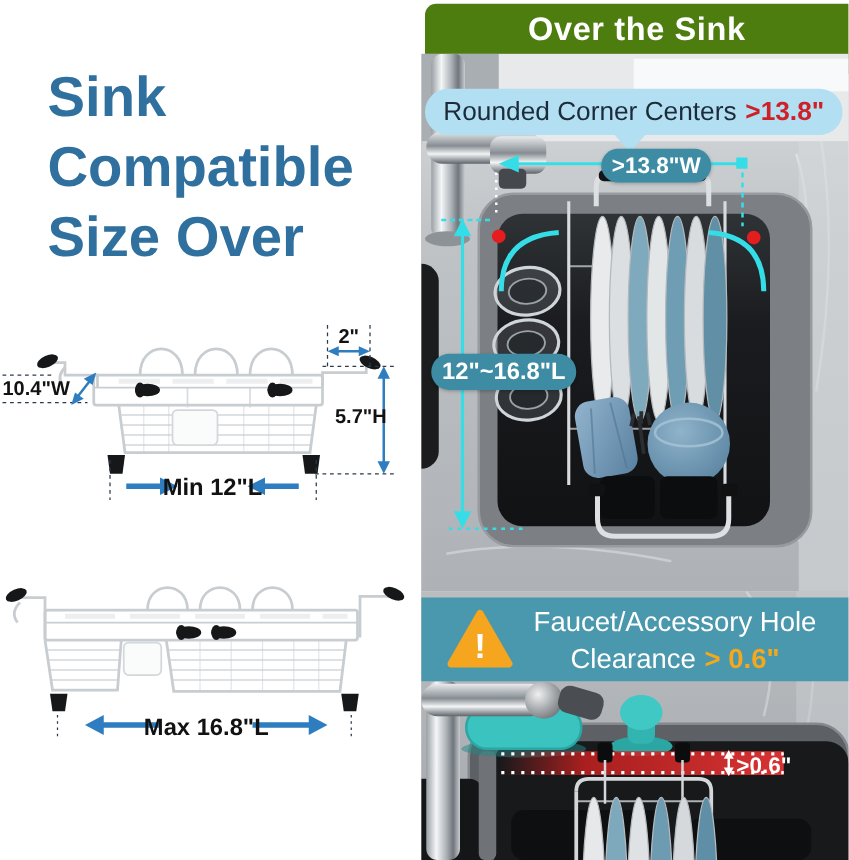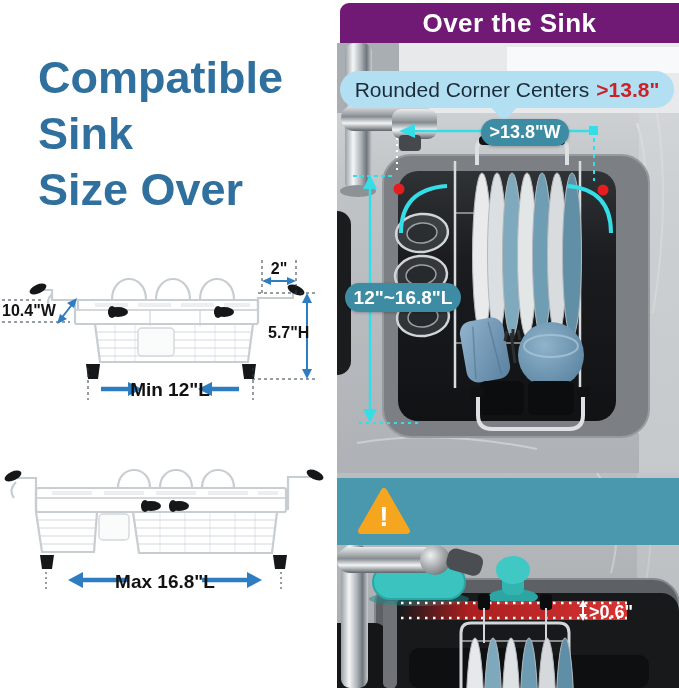--- a/index.html
+++ b/index.html
@@ -6,21 +6,21 @@
   .canvas{position:relative;width:679px;height:688px;background:#fff;overflow:hidden;
           font-family:"Liberation Sans",sans-serif;}
   .abs{position:absolute;}
 
   
   .page-title{left:38px;top:50px;font-size:45px;font-weight:bold;color:#30709e;
               line-height:56px;letter-spacing:0px;}
   .diagram{left:0;overflow:visible;}
 
   
-  .panel-header{left:340px;top:3px;width:339px;height:56px;background:#701a75;
+  .panel-header{left:340px;top:3px;width:339px;height:56px;background:#4d7c0f;
                 border-radius:9px 0 0 0;color:#fff;font-size:26px;font-weight:bold;
                 text-align:center;line-height:40px;letter-spacing:.5px;}
   .photo{left:337px;width:342px;overflow:hidden;background:#b7bbbe;}
   #photo-top{top:43px;height:430px;}
   #photo-bottom{top:473px;height:215px;}
 
   .corner-callout{left:3px;top:28px;width:334px;height:37px;background:#b2dff1;
                   border-radius:19px;display:flex;align-items:center;justify-content:center;
                   font-size:21px;color:#1c2b3a;font-weight:500;white-space:pre;}
   .corner-callout .val{color:#ce2127;font-weight:bold;margin-left:7px;}
@@ -37,22 +37,22 @@
   .warning-banner .txt{flex:1;text-align:center;color:#fff;font-size:22px;line-height:29px;
                        font-weight:500;margin-right:10px;}
   .warning-banner .val{color:#f5a81c;font-weight:bold;margin-left:7px;}
 </style>
 </head>
 <body>
 
 <div class="canvas">
 
   <div class="abs page-title">
+    <div>Sink</div>
     <div>Compatible</div>
-    <div>Sink</div>
     <div>Size Over</div>
   </div>
 
   <svg class="abs diagram" style="top:248px;" width="337" height="162" viewBox="0 0 337 162">
     <g stroke="#c8cdd1" stroke-width="2.2" fill="none">
 
       <path d="M78,62 V52 H52 V42 H40"></path>
       <path d="M52,46 q-7,7 -2,14"></path>
       <path d="M258,62 V50 H293 V44"></path>
 
@@ -436,16 +436,22 @@
         <polygon points="246,127 242,134 250,134" stroke="none"></polygon>
         <polygon points="246,148 242,141 250,141" stroke="none"></polygon>
       </g>
       <text x="252" y="145" font-family="Liberation Sans, sans-serif" font-weight="bold" font-size="18" fill="#ffffff">&gt;0.6"</text>
     </svg>
     <div class="abs warning-banner">
       <svg width="54" height="49" viewBox="0 0 54 49" style="margin-left:20px;flex:none;">
         <path d="M27 4 L50 44 L4 44 Z" fill="#f6a51f" stroke="#f6a51f" stroke-width="6" stroke-linejoin="round"></path>
         <text x="27" y="39" text-anchor="middle" font-family="Liberation Sans, sans-serif" font-weight="bold" font-size="28" fill="#ffffff">!</text>
       </svg>
+      <div class="txt">
+        <div>Faucet/Accessory Hole</div>
+        <div>
+          <span>Clearance</span><span class="val">&gt; 0.6"</span>
+        </div>
+      </div>
     </div>
   </div>
 
 </div>
 
 </body></html>

